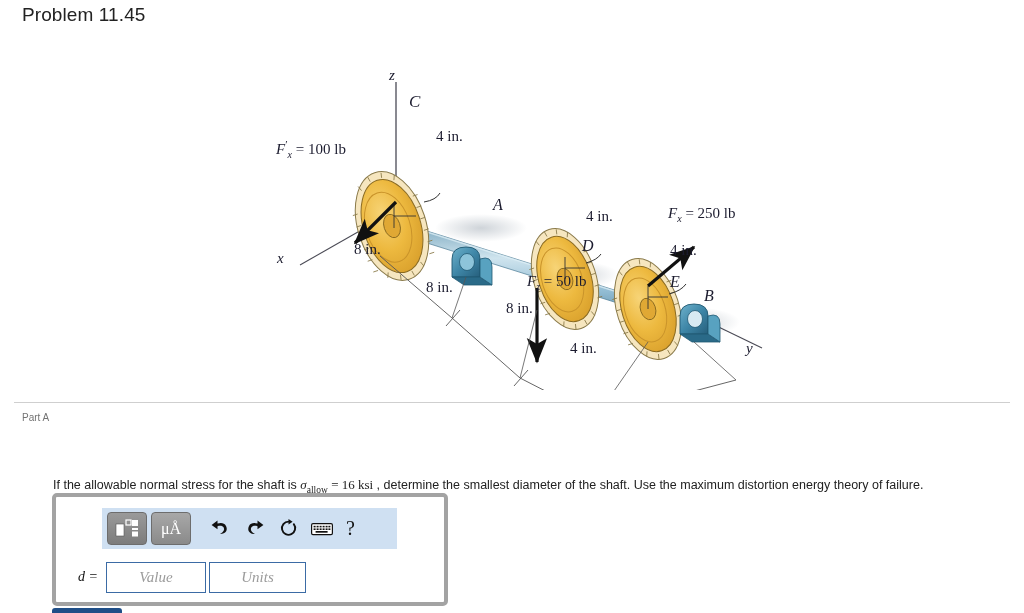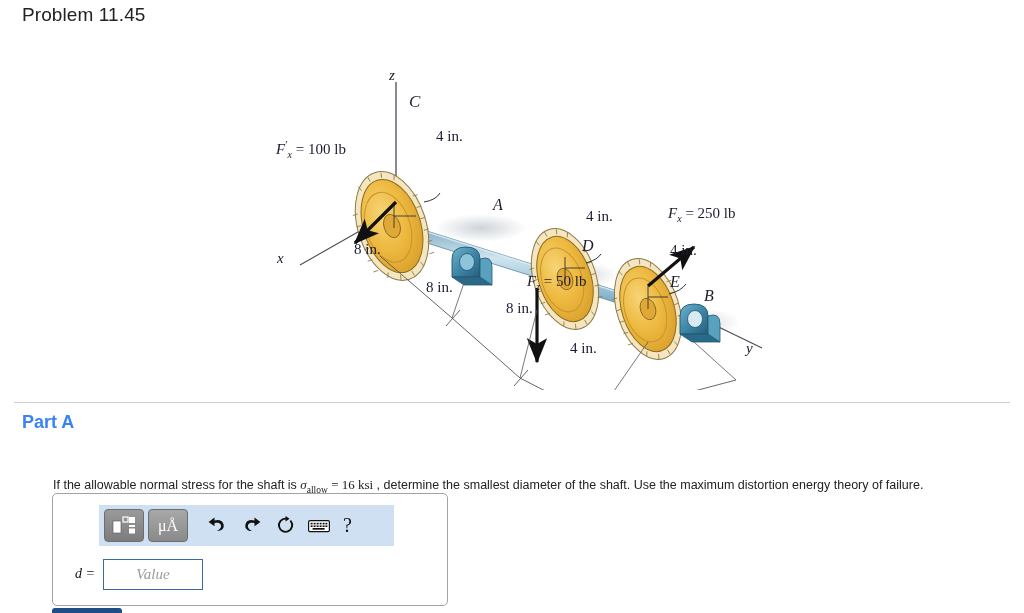--- a/index.html
+++ b/index.html
@@ -40,36 +40,36 @@
 
   
   .divider{
     position:absolute;left:14px;top:402px;width:996px;height:1px;
     background:#cfcfcf;
   }
 
   
   .part-title{
     position:absolute;left:22px;top:412px;
-    font-size:18px;font-weight:bold;color:#3b82f6;
+    font-size:10px;font-weight:normal;color:#737373;
   }
   .part-q{
     position:absolute;left:53px;top:441px;
     font-size:12.5px;color:#222;white-space:nowrap;margin-top:36px;
   }
   .part-note{
     position:absolute;left:53px;top:467px;
     font-size:12.5px;font-weight:bold;color:#111;white-space:nowrap;
   }
 
   
   .ansbox{
     position:absolute;left:52px;top:493px;
     width:396px;height:113px;
-    border:1px solid #a3a3a3;border-radius:5px;
+    border:4px solid #a3a3a3;border-radius:5px;
     background:#fff;
     box-sizing:border-box;
   }
   .toolbar{
     position:absolute;left:46px;top:11px;
     width:295px;height:41px;
     background:#cfe0f2;
     display:flex;align-items:center;
     padding-left:5px;
     box-sizing:border-box;
@@ -429,18 +429,19 @@
           </g>
         </svg>
       </div>
 
       <div class="qmark">?</div>
     </div>
 
     <div class="eqrow">
       <div class="eqlabel">d =</div>
       <div class="inp value">Value</div>
+      <div class="inp units">Units</div>
     </div>
   </div>
 
   <div class="submit-sliver"></div>
 
 </div>
 
 </body></html>

